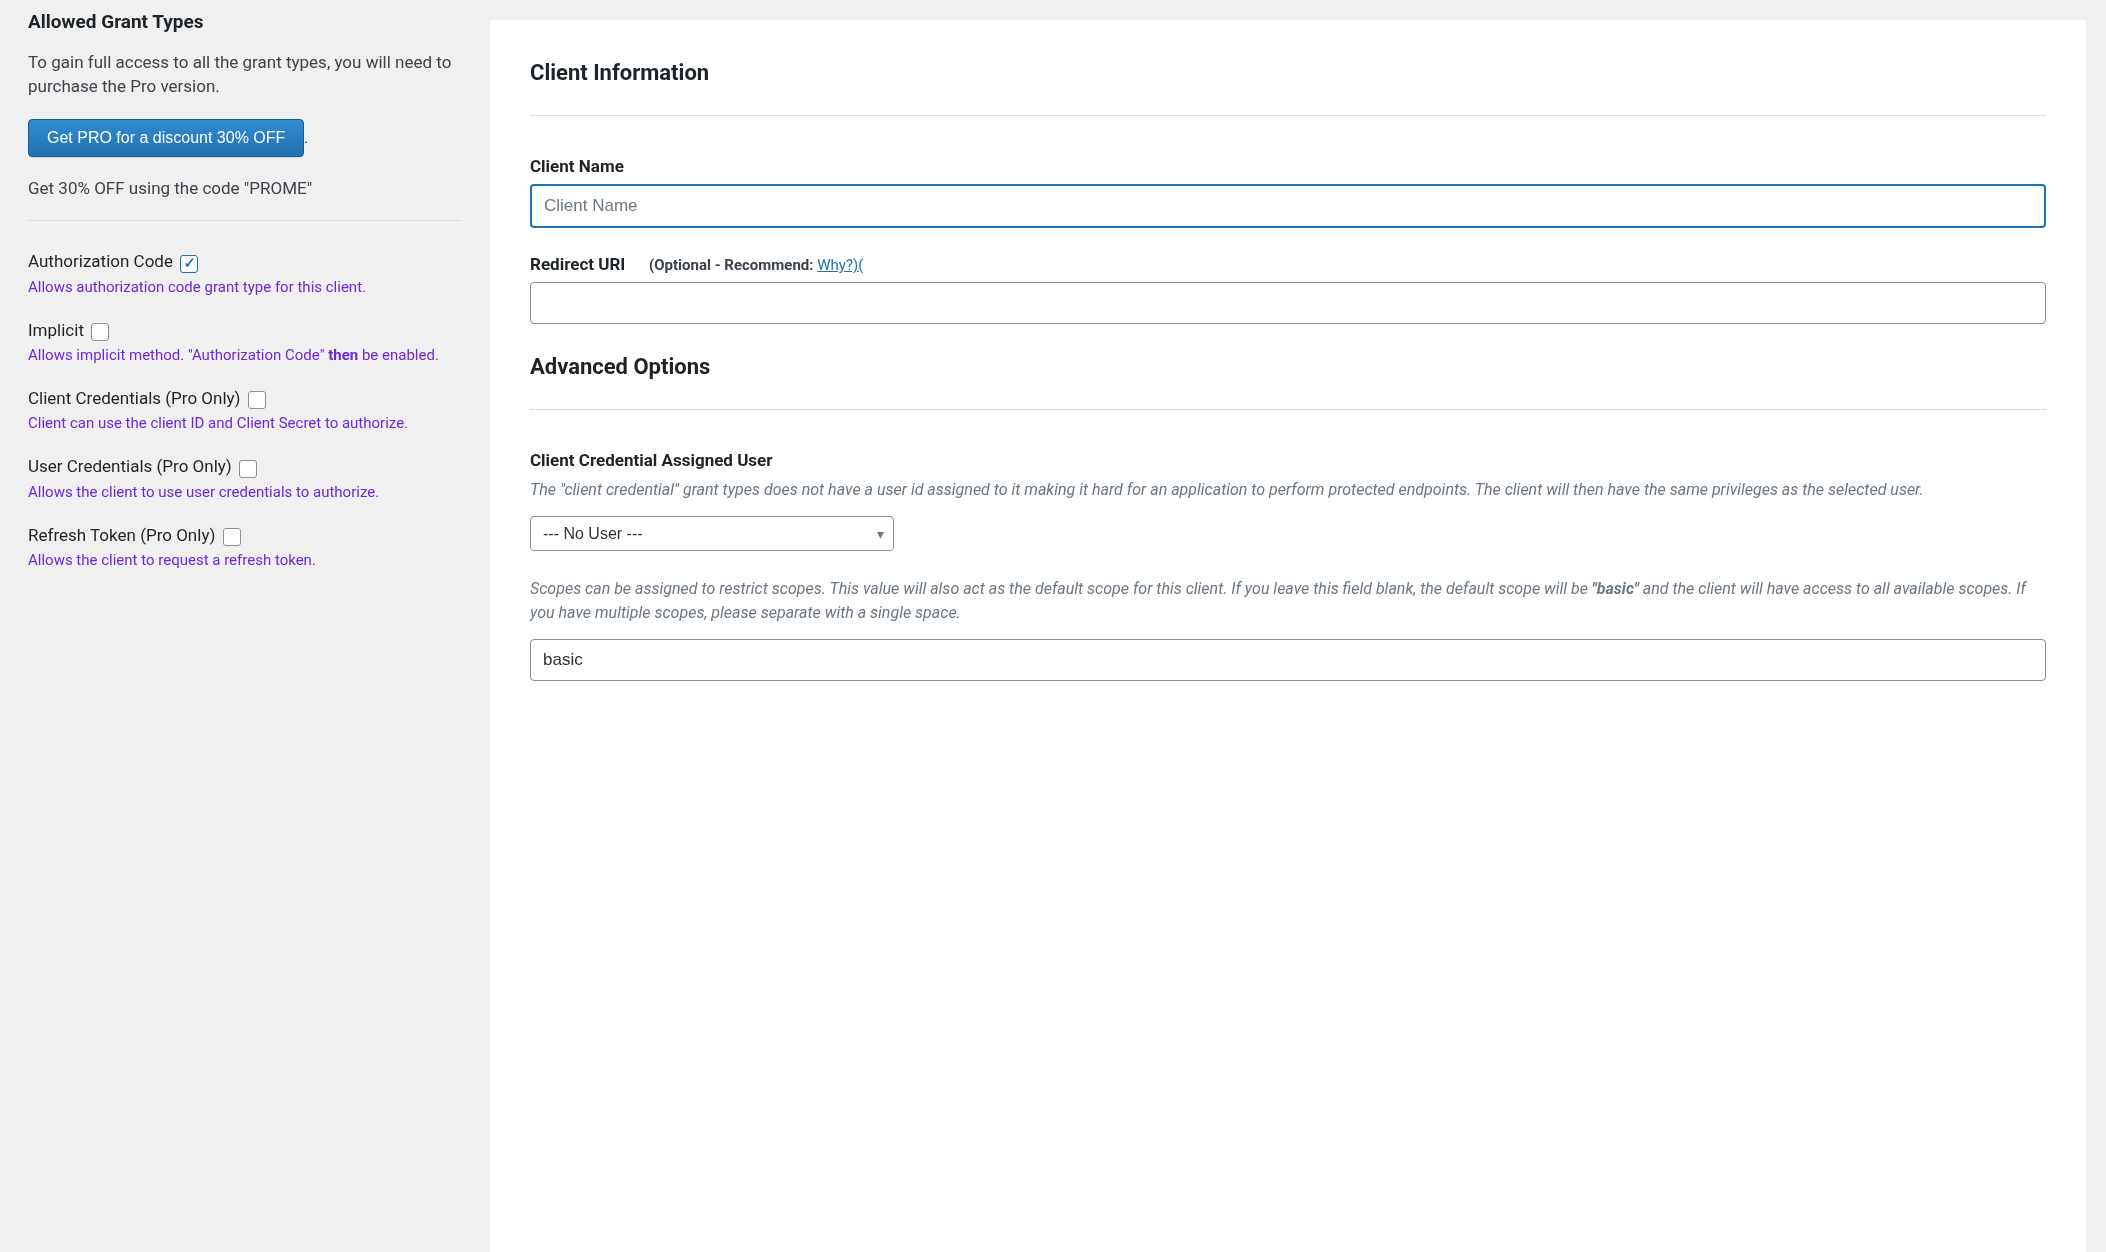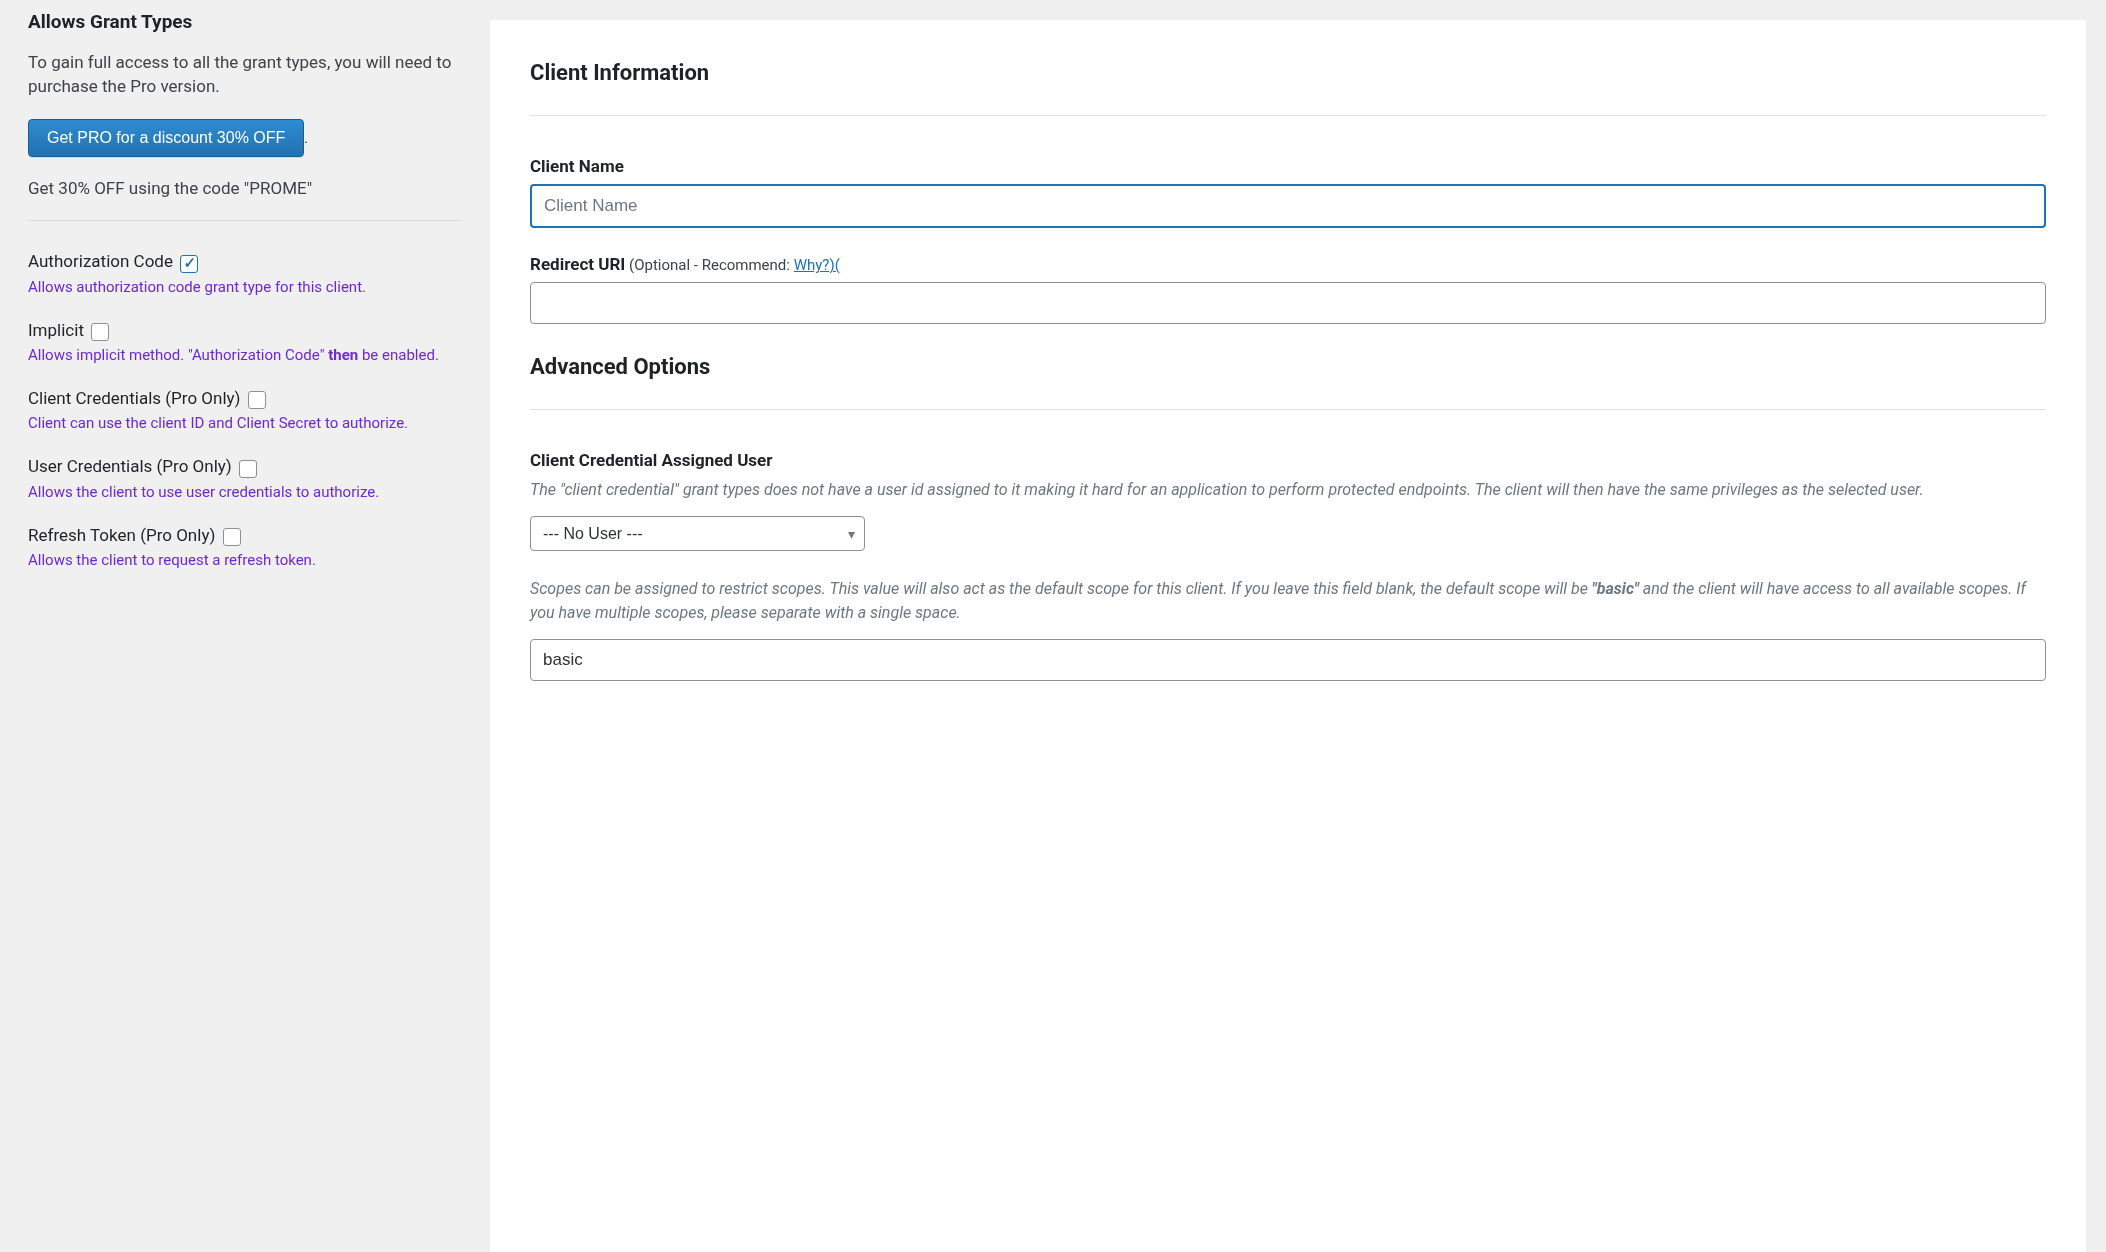--- a/index.html
+++ b/index.html
@@ -115,23 +115,24 @@
   margin-bottom: 26px;
 }
 .field-label {
   font-size: 17px;
   font-weight: 700;
   color: #1d2327;
   display: block;
   margin-bottom: 8px;
 }
 .field-label .optional {
-  font-weight: 400;
+  font-weight: 700;
   font-size: 15px;
   color: #3c434a;
+  margin-left: 20px;
 }
 .field-label a {
   color: #2271b1;
   text-decoration: underline;
   font-size: 15px;
   font-weight: 400;
 }
 .input-text {
   width: 100%;
   padding: 10px 12px;
@@ -160,21 +161,21 @@
   color: #6c7781;
   line-height: 1.5;
   margin-bottom: 14px;
 }
 .field-desc strong {
   font-weight: 700;
 }
 .select-wrap {
   position: relative;
   display: inline-block;
-  width: 335px;
+  width: 364px;
 }
 .select {
   width: 100%;
   padding: 8px 36px 8px 12px;
   font-size: 16px;
   border: 1px solid #8c8f94;
   border-radius: 4px;
   background: #fff;
   color: #2c3338;
   appearance: none;
@@ -187,21 +188,21 @@
   transform: translateY(-50%);
   pointer-events: none;
   color: #6c7781;
 }
 </style>
 </head>
 <body>
 
 <div class="container">
   <aside class="sidebar">
-    <h2>Allows Grant Types</h2>
+    <h2>Allowed Grant Types</h2>
     <p>To gain full access to all the grant types, you will need to purchase the Pro version.</p>
     <div>
       <button class="btn-pro">Get PRO for a discount 30% OFF</button><span>.</span>
     </div>
     <p class="promo-line">Get 30% OFF using the code "PROME"</p>
     <hr>
 
     <div class="grant-item">
       <span class="grant-title">Authorization Code</span>
       <span class="checkbox checked"></span>

